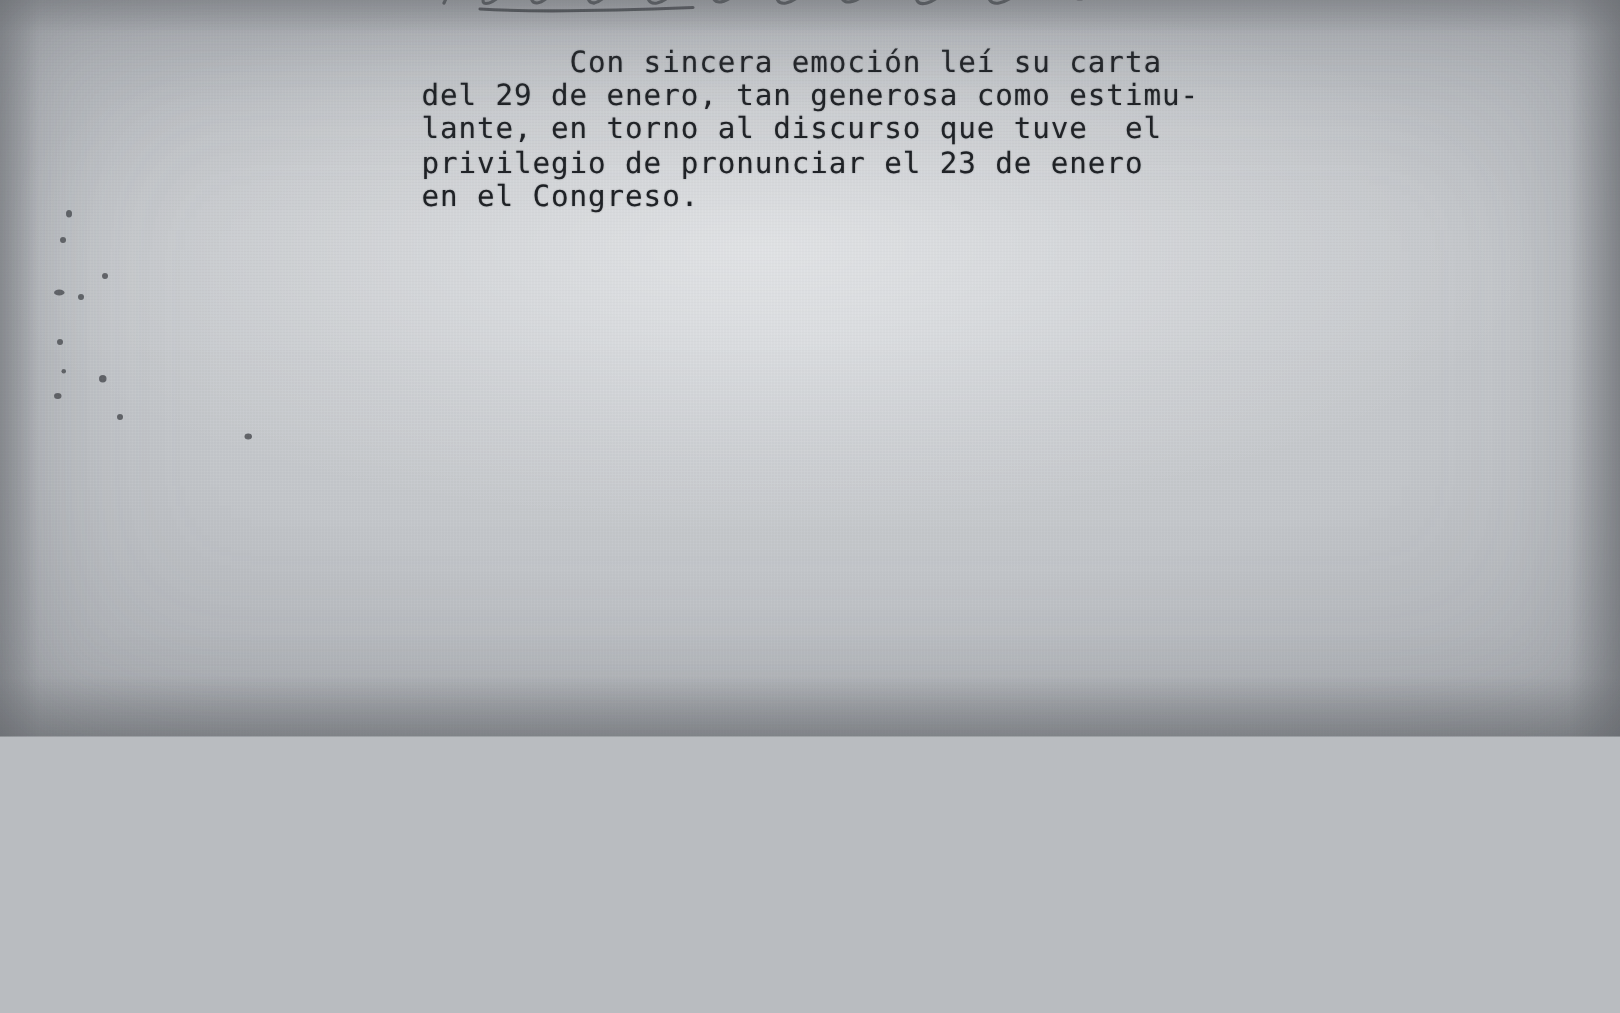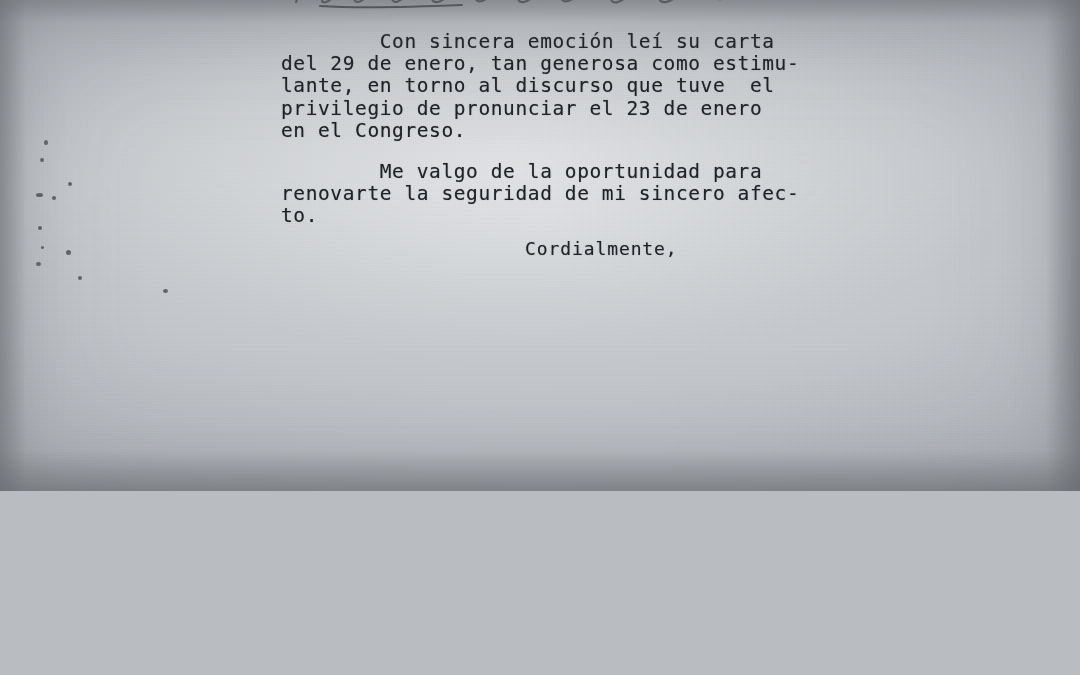--- a/index.html
+++ b/index.html
@@ -128,25 +128,21 @@
       </g>
     </svg>
   </div>
 
   <div class="typed" id="para1-render" style="left: 281px; top: 31px;">        Con sincera emoción leí su carta
 del 29 de enero, tan generosa como estimu-
 lante, en torno al discurso que tuve  el
 privilegio de pronunciar el 23 de enero
 en el Congreso.</div>
 
-  <div class="typed" id="para2-render" style="left: 281px; top: 161px;">        Me valgo de la oportunidad para
-renovarte la seguridad de mi sincero afec-
-to.</div>
 
-  <div class="typed" id="closing">Cordialmente,</div>
 
   <div class="speck" style="left:44px; top:140px; width:4px; height:5px;"></div>
   <div class="speck" style="left:40px; top:158px; width:4px; height:4px;"></div>
   <div class="speck" style="left:68px; top:182px; width:4px; height:4px;"></div>
   <div class="speck" style="left:36px; top:193px; width:7px; height:4px;"></div>
   <div class="speck" style="left:52px; top:196px; width:4px; height:4px;"></div>
   <div class="speck" style="left:38px; top:226px; width:4px; height:4px;"></div>
   <div class="speck" style="left:66px; top:250px; width:5px; height:5px;"></div>
   <div class="speck" style="left:36px; top:262px; width:5px; height:4px;"></div>
   <div class="speck" style="left:78px; top:276px; width:4px; height:4px;"></div>

